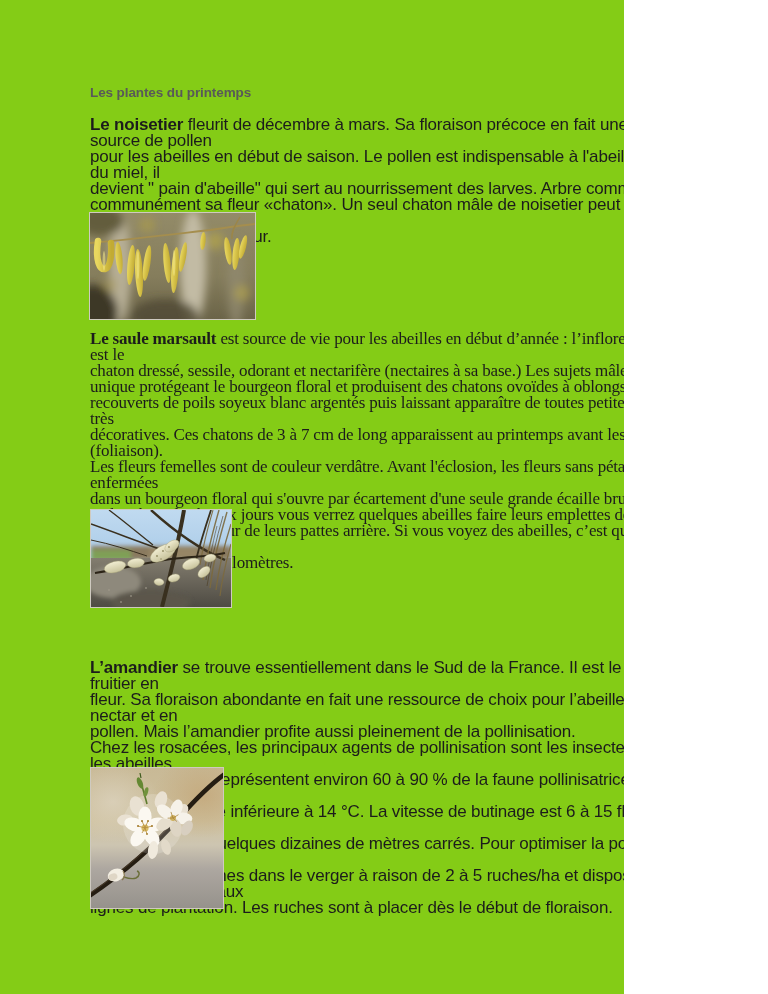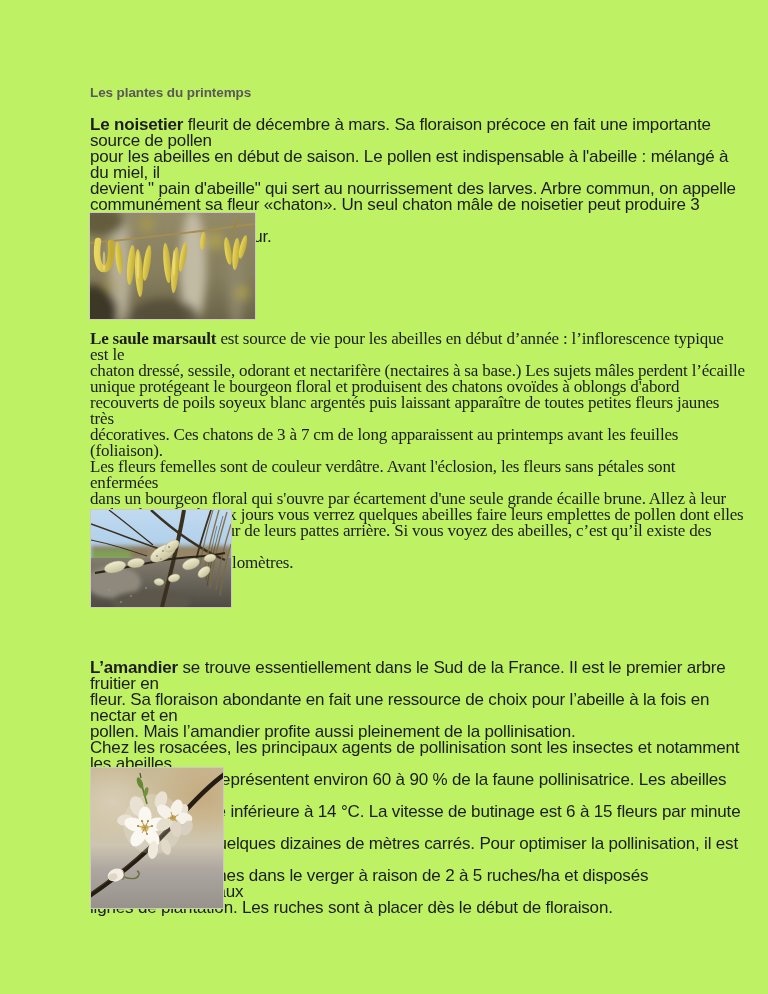--- a/index.html
+++ b/index.html
@@ -1,17 +1,17 @@
 <!DOCTYPE html>
 <html lang="fr"><head>
 <meta charset="utf-8">
 <style>
   html,body{margin:0;padding:0;background:#ffffff;}
   .page{
-    position:relative;width:768px;height:994px;background:#bef264;
+    position:relative;width:624px;height:994px;background:#84cc16;
     font-family:"Liberation Sans","DejaVu Sans",sans-serif;overflow:hidden;
   }
   .doc-title{
     position:absolute;left:90px;top:85px;margin:0;
     font-size:13.5px;font-weight:700;color:#595959;letter-spacing:-0.1px;
   }
   .para{
     position:absolute;left:90px;margin:0;width:655px;
     font-size:17px;line-height:16px;color:#1c1c1c;letter-spacing:-0.18px;
   }

